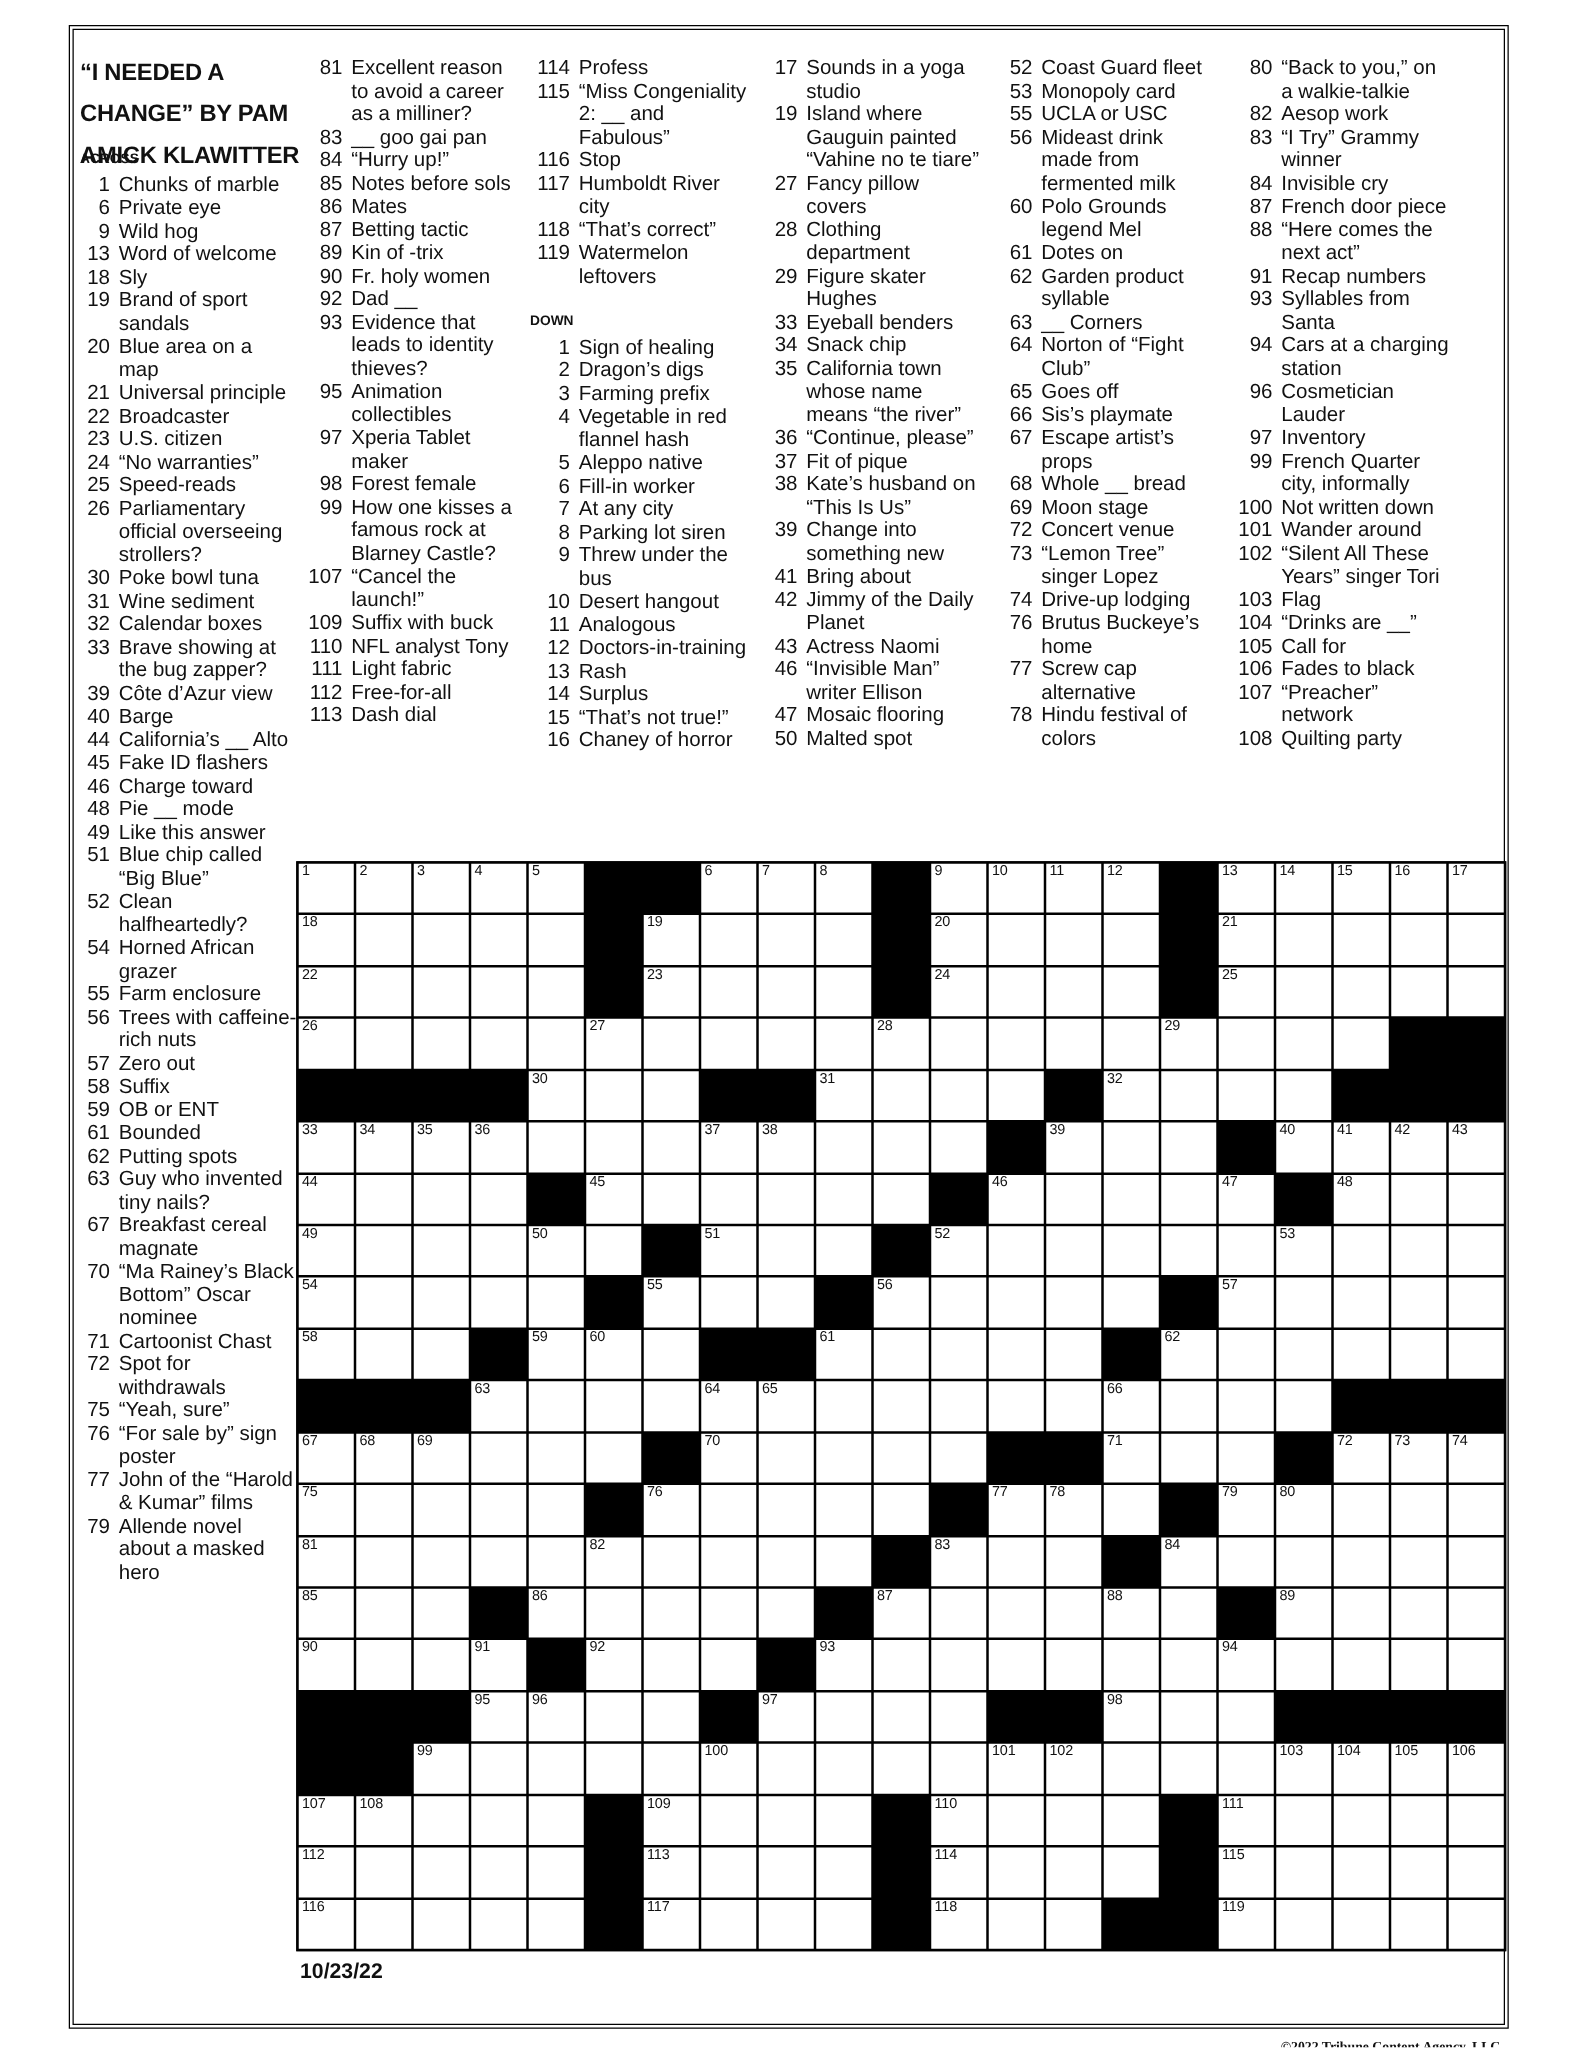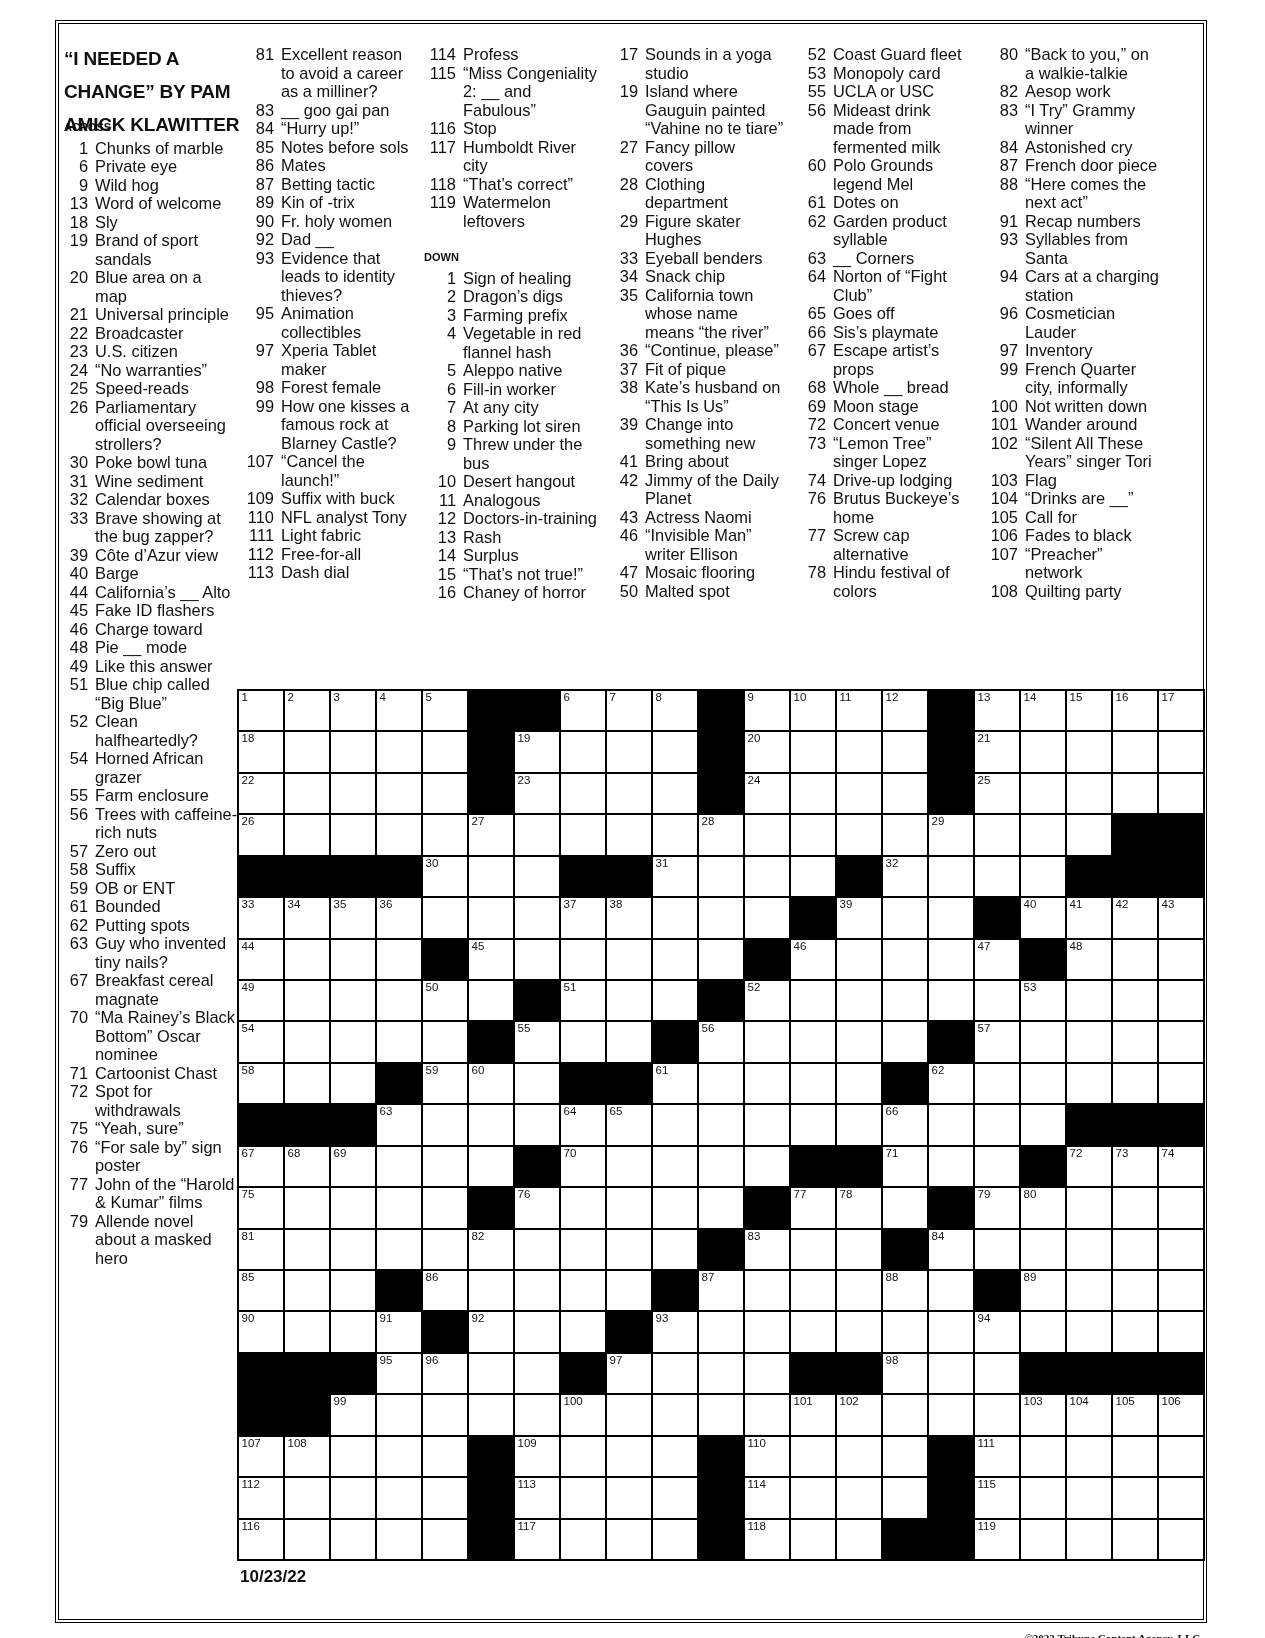--- a/index.html
+++ b/index.html
@@ -553,21 +553,21 @@
       <div class="clue">
         <span class="cn">82</span>
         <span class="ct">Aesop work</span>
       </div>
       <div class="clue">
         <span class="cn">83</span>
         <span class="ct">“I Try” Grammy winner</span>
       </div>
       <div class="clue">
         <span class="cn">84</span>
-        <span class="ct">Astonished cry</span>
+        <span class="ct">Invisible cry</span>
       </div>
       <div class="clue">
         <span class="cn">87</span>
         <span class="ct">French door piece</span>
       </div>
       <div class="clue">
         <span class="cn">88</span>
         <span class="ct">“Here comes the next act”</span>
       </div>
       <div class="clue">

